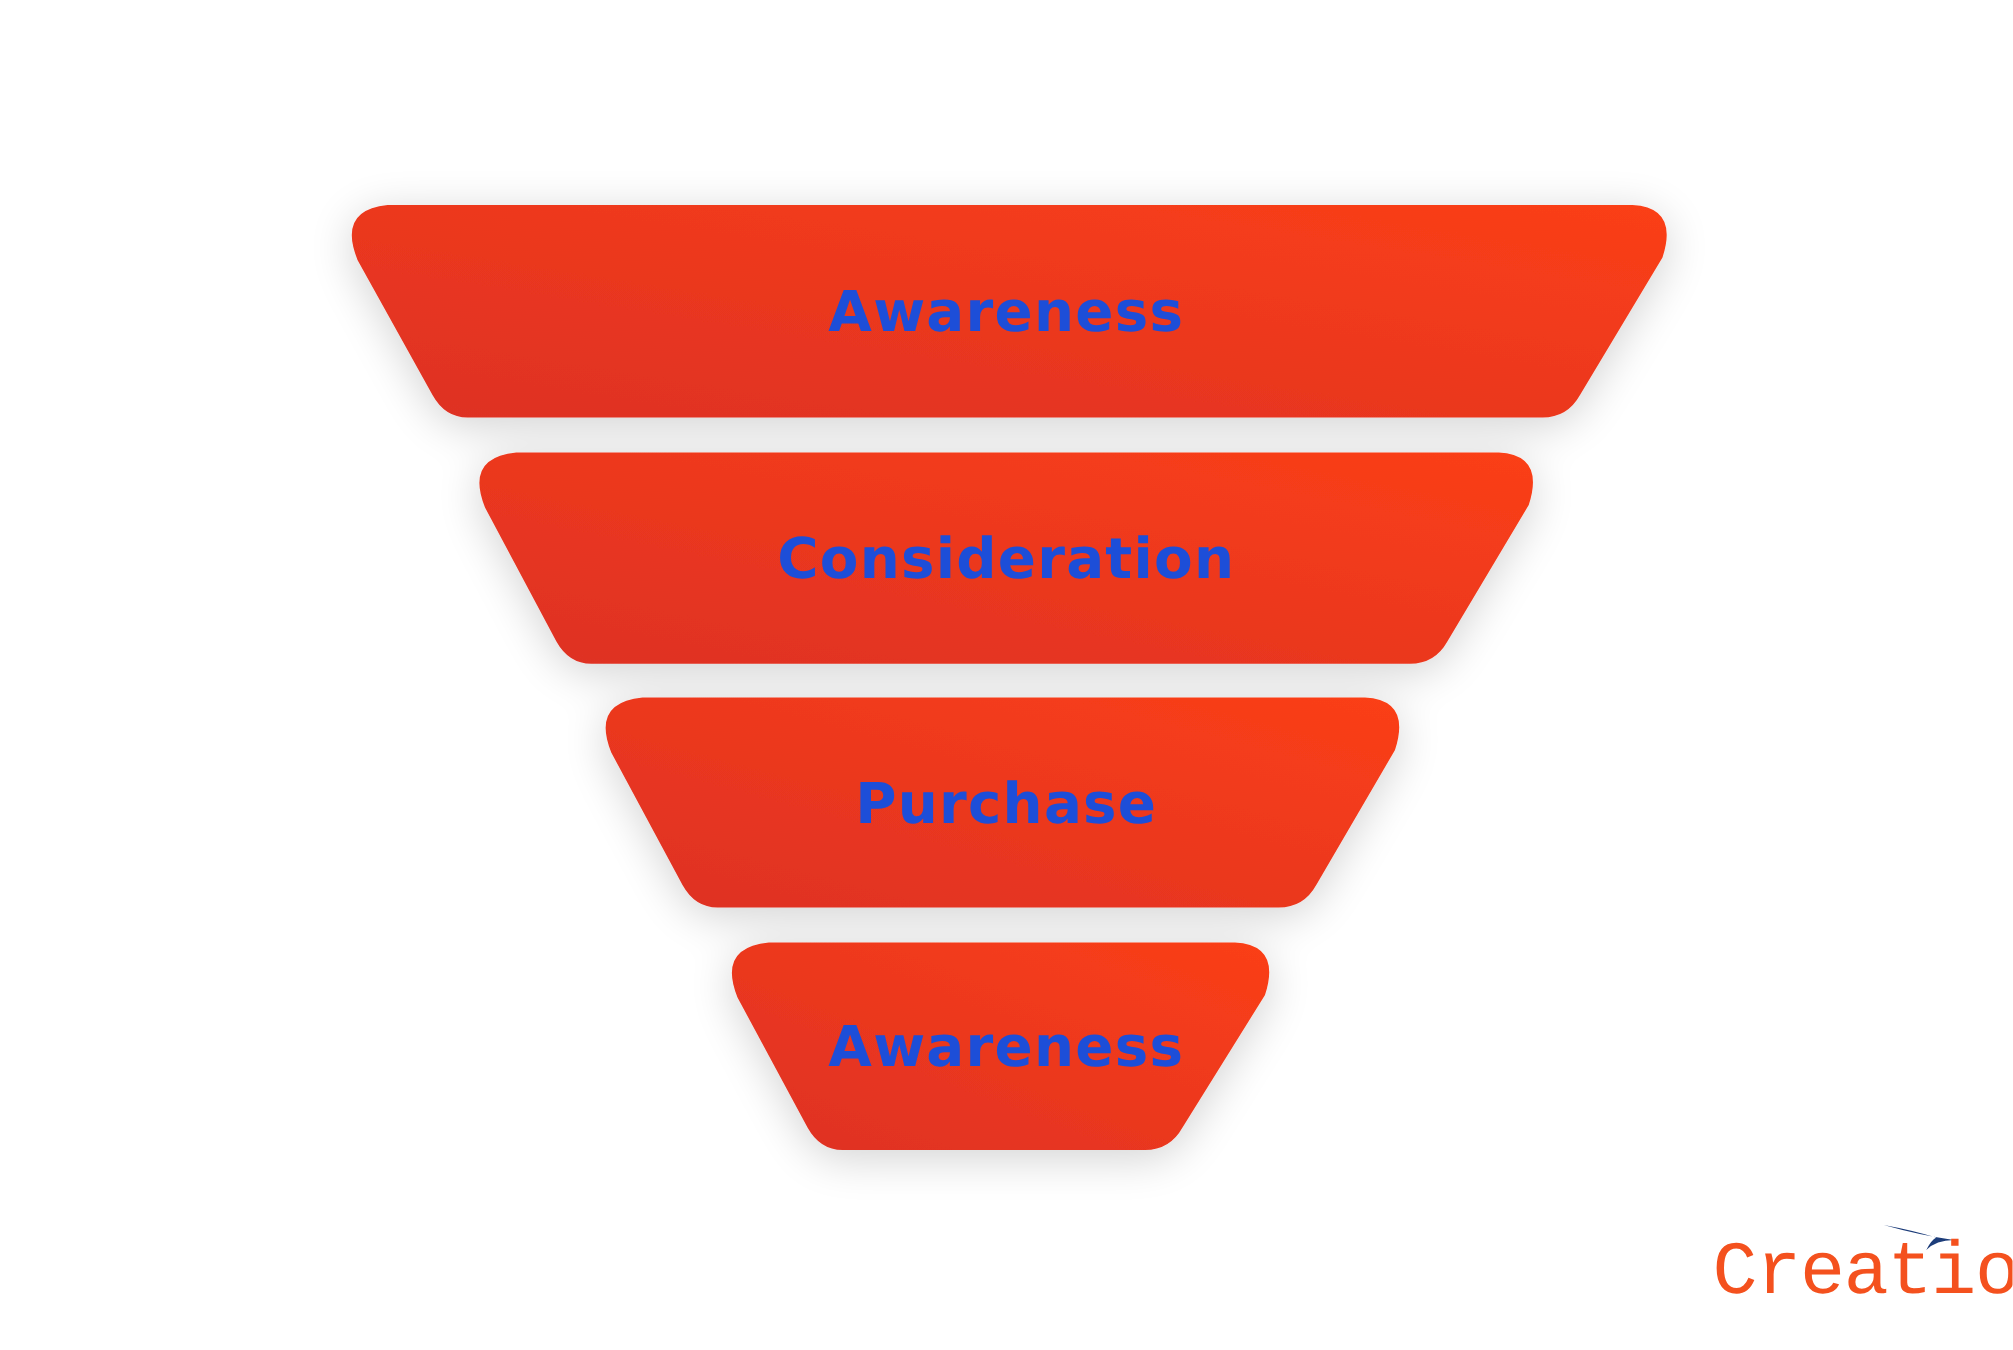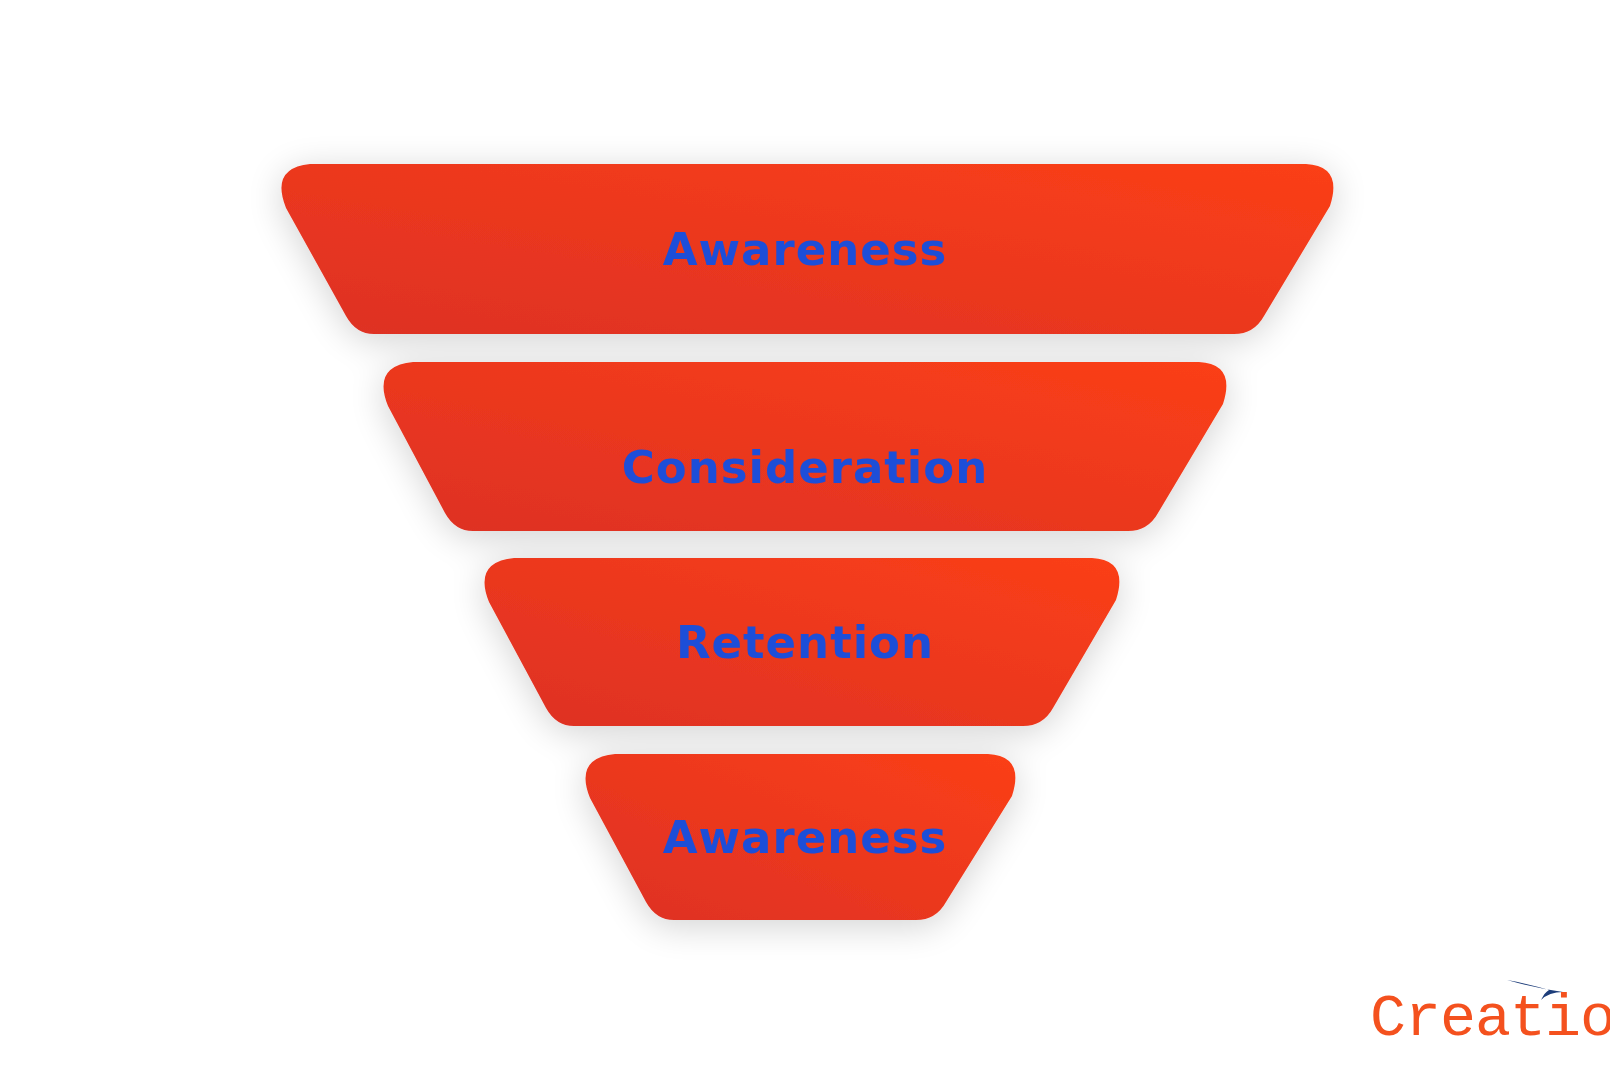--- a/index.html
+++ b/index.html
@@ -33,22 +33,22 @@
   </defs>
   <g filter="url(#sh)">
     <path fill="url(#g)" d="M310,164 L1306,164 Q1343,166 1330,206 L1264,316 Q1254,334 1234,334 L374,334 Q356,334 346,316 L286,208 Q270,168 310,164 Z"></path>
     <path fill="url(#g)" d="M413,362 L1199,362 Q1236,364 1223,404 L1158,513 Q1148,531 1128,531 L473,531 Q455,531 445,513 L388,406 Q372,366 413,362 Z"></path>
     <path fill="url(#g)" d="M514,558 L1092,558 Q1129,560 1116,600 L1053,708 Q1043,726 1023,726 L574,726 Q556,726 546,708 L489,602 Q473,562 514,558 Z"></path>
     <path fill="url(#g)" d="M615,754 L988,754 Q1025,756 1012,796 L946,902 Q936,920 916,920 L674,920 Q656,920 646,902 L590,798 Q574,758 615,754 Z"></path>
   </g>
 </svg>
 
 <div class="stage-label" style="top:220px;">Awareness</div>
-<div class="stage-label" style="top:438px;">Consideration</div>
-<div class="stage-label" style="top:613px;">Retention</div>
+<div class="stage-label" style="top:417px;">Consideration</div>
+<div class="stage-label" style="top:613px;">Purchase</div>
 <div class="stage-label" style="top:808px;">Awareness</div>
 
 <div class="logo">
   <svg class="logo-mark" viewBox="0 0 60 24" xmlns="http://www.w3.org/2000/svg">
     <path d="M2,2 Q30,10 58,14 Q44,14 36,22 Q40,14 44,12 Q24,6 2,2 Z" fill="#1d3d7a"></path>
   </svg>
   <div class="logo-text" style="top:6px;">Creatio</div>
 </div>
 
 </body></html>

